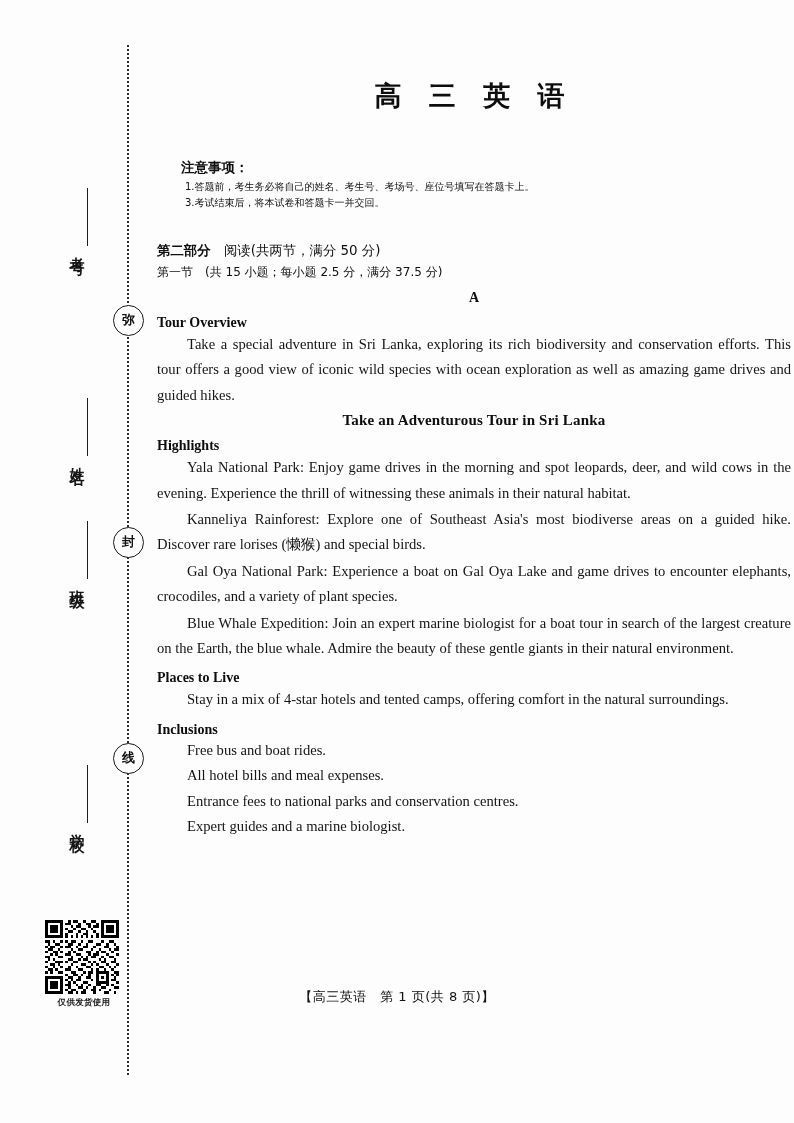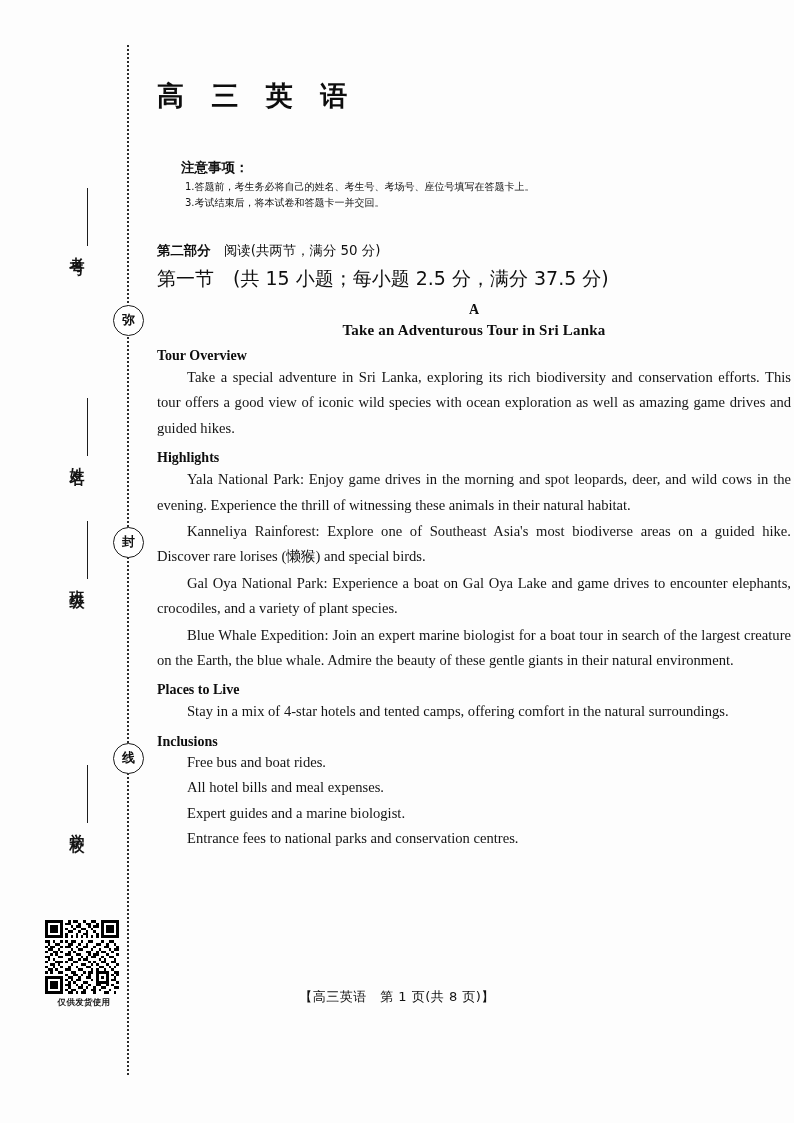--- a/index.html
+++ b/index.html
@@ -108,21 +108,21 @@
   
   #content {
     position: absolute;
     left: 157px;
     top: 0;
     width: 634px;
   }
 
   #exam-title {
     margin-top: 78px;
-    text-align: left;
+    text-align: center;
     font-family: "DejaVu Sans", "Liberation Sans", sans-serif;
     font-size: 27px;
     font-weight: 700;
     letter-spacing: 9px;
     color: #0d0d0d;
   }
 
   #notice-block { margin-top: 45px; }
   #notice-heading {
     font-family: "DejaVu Sans", "Liberation Sans", sans-serif;
@@ -146,21 +146,21 @@
   #section-block { margin-top: 28px; }
   .part-heading {
     font-family: "DejaVu Sans", "Liberation Sans", sans-serif;
     font-size: 13.4px;
     line-height: 1.72;
     color: #0f0f0f;
   }
   .part-heading b { font-weight: 700; }
   .sec-heading {
     font-family: "DejaVu Sans", "Liberation Sans", sans-serif;
-    font-size: 19px;
+    font-size: 12px;
     line-height: 1.72;
     color: #0f0f0f;
   }
   .sec-instruction {
     font-family: "DejaVu Sans", "Liberation Sans", sans-serif;
     font-size: 13.4px;
     line-height: 1.72;
     text-indent: 28px;
     color: #0f0f0f;
   }
@@ -471,45 +471,45 @@
       <div class="notice-item">1.答题前，考生务必将自己的姓名、考生号、考场号、座位号填写在答题卡上。</div>
       <div class="notice-item">3.考试结束后，将本试卷和答题卡一并交回。</div>
     </div>
 
     <div id="section-block">
       <div class="part-heading"><b>第二部分</b><span>　阅读(共两节，满分 50 分)</span></div>
       <div class="sec-heading">第一节　(共 15 小题；每小题 2.5 分，满分 37.5 分)</div>
     </div>
 
     <div id="passage-label">A</div>
-    <div id="passage-title">Take an Adventurous Tour in Sri Lanka</div>
-
     <div>
       <div class="sub-heading">Tour Overview</div>
       <div class="para">Take a special adventure in Sri Lanka, exploring its rich biodiversity and conservation efforts. This tour offers a good view of iconic wild species with ocean exploration as well as amazing game drives and guided hikes.</div>
     </div>
+
+    <div id="passage-title">Take an Adventurous Tour in Sri Lanka</div>
 
     <div>
       <div class="sub-heading">Highlights</div>
       <div class="para">Yala National Park: Enjoy game drives in the morning and spot leopards, deer, and wild cows in the evening. Experience the thrill of witnessing these animals in their natural habitat.</div>
       <div class="para">Kanneliya Rainforest: Explore one of Southeast Asia's most biodiverse areas on a guided hike. Discover rare lorises (懒猴) and special birds.</div>
       <div class="para">Gal Oya National Park: Experience a boat on Gal Oya Lake and game drives to encounter elephants, crocodiles, and a variety of plant species.</div>
       <div class="para">Blue Whale Expedition: Join an expert marine biologist for a boat tour in search of the largest creature on the Earth, the blue whale. Admire the beauty of these gentle giants in their natural environment.</div>
     </div>
 
     <div>
       <div class="sub-heading">Places to Live</div>
       <div class="para">Stay in a mix of 4-star hotels and tented camps, offering comfort in the natural surroundings.</div>
     </div>
 
     <div>
       <div class="sub-heading">Inclusions</div>
       <div class="list-line">Free bus and boat rides.</div>
       <div class="list-line">All hotel bills and meal expenses.</div>
+      <div class="list-line">Entrance fees to national parks and conservation centres.</div>
       <div class="list-line">Expert guides and a marine biologist.</div>
-      <div class="list-line">Entrance fees to national parks and conservation centres.</div>
     </div>
 
   </div>
 
   <div id="footer">【高三英语　第 1 页(共 8 页)】</div>
 
 </div>
 
 </body></html>

